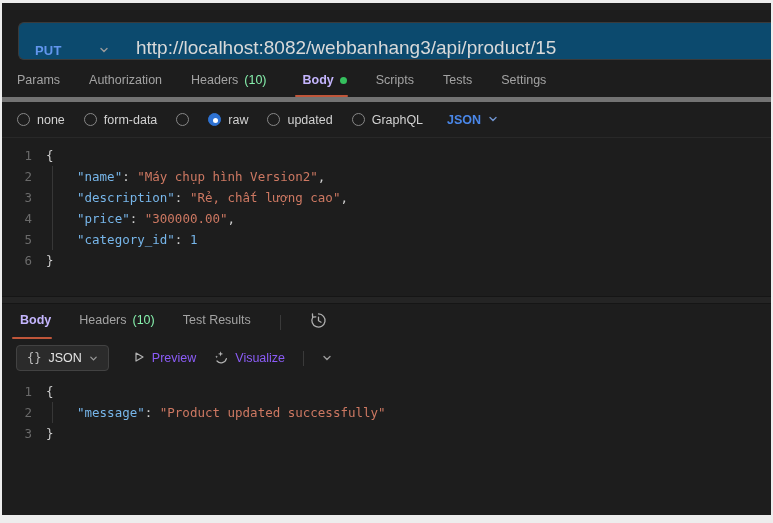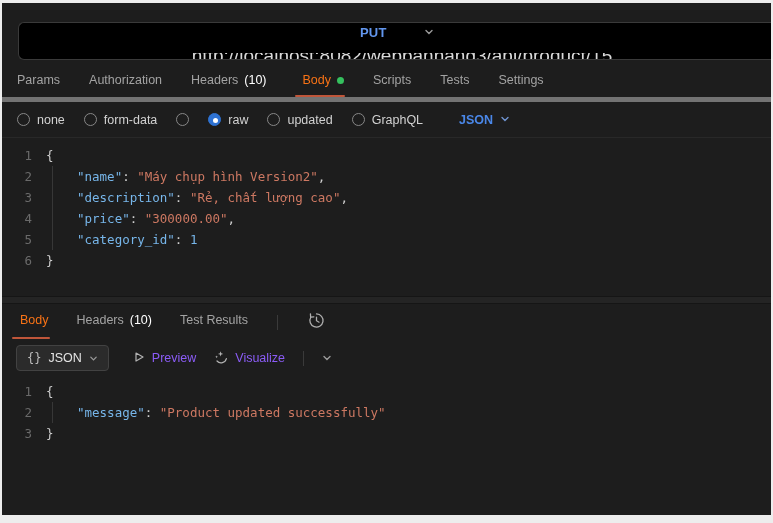--- a/index.html
+++ b/index.html
@@ -3,42 +3,42 @@
 <meta charset="utf-8">
 <style>
   * { margin:0; padding:0; box-sizing:border-box; }
   html,body { width:773px; height:523px; }
   body { font-family:"Liberation Sans", sans-serif; background:#ededed; }
   .frame { width:773px; height:523px; padding:3px 2px 8px 2px; }
   .app { width:100%; height:100%; background:#1d1d1d; color:#d0d0d0; overflow:hidden; }
 
   
   .url-row { margin:19px 0 0 16px; }
-  .url-bar { display:flex; align-items:center; height:38px; background:#000000;
-             border:1px solid #3a3a3a; border-radius:6px 0 0 6px; border-right:none;flex-direction:column; }
+  .url-bar { display:flex; align-items:flex-end; height:38px; background:#0c4a6e;
+             border:1px solid #3a3a3a; border-radius:6px 0 0 6px; border-right:none; }
   .method-select { display:flex; align-items:center; justify-content:space-between;
                    width:102px; padding:0 12px 0 16px; cursor:pointer; }
   .method-label { color:#6296ee; font-weight:bold; font-size:13px; letter-spacing:.2px; }
   .vseg-divider { width:1px; background:#3a3a3a; margin:6px 0; }
   .url-input { flex:1; display:flex; align-items:center; padding-left:14px;
                color:#d9d9d9; font-size:19px; white-space:nowrap; overflow:hidden; }
 
   
   .req-tabs { display:flex; align-items:flex-end; gap:27px; padding:0 0 0 14px;
               height:34px; margin-top:8px; border-bottom:5px solid #737373; font-size:12.5px; }
   .tab { position:relative; display:flex; align-items:center; gap:6px; color:#a3a3a3;
          padding:6px 1px 10px 1px; cursor:pointer; white-space:nowrap; }
-  .tab.active .tab-label { color:#f97316; font-weight:normal;padding-left:7px; }
+  .tab.active .tab-label { color:#c4b5fd; font-weight:bold;padding-left:7px; }
   .tab.active::after { content:""; position:absolute; left:0; right:0; bottom:0;
                        height:2px; background:#c0563a; border-radius:1px; }
-  .count { color:#ffffff; }
+  .count { color:#86efac; }
   .dot { width:7px; height:7px; border-radius:50%; background:#35c05e; display:inline-block; }
 
   
-  .radio-row { display:flex; align-items:center; gap:32px; padding-left:15px;
+  .radio-row { display:flex; align-items:center; gap:20px; padding-left:15px;
                height:36px; border-bottom:1px solid #282828; font-size:12.5px; color:#d2d2d2; }
   .radio-item { display:flex; align-items:center; gap:7px; cursor:pointer; white-space:nowrap; }
   .radio-circle { width:13px; height:13px; border-radius:50%; border:1px solid #878787; position:relative; }
   .radio-item.selected .radio-circle { border-color:#2e72d2; background:#2e72d2; }
   .radio-item.selected .radio-circle::after { content:""; position:absolute; left:4px; top:4px;
                width:5px; height:5px; border-radius:50%; background:#fff; }
   .lang-select { display:flex; align-items:center; gap:7px; margin-left:4px; cursor:pointer; }
   .lang-label { color:#4a87e8; font-weight:bold; font-size:12.5px; }
 
   

